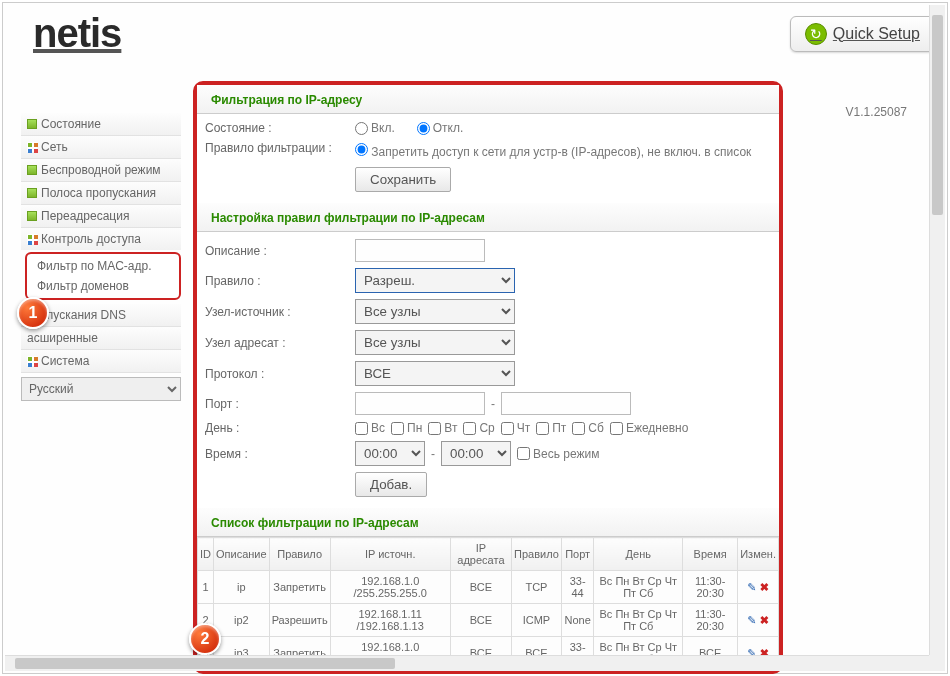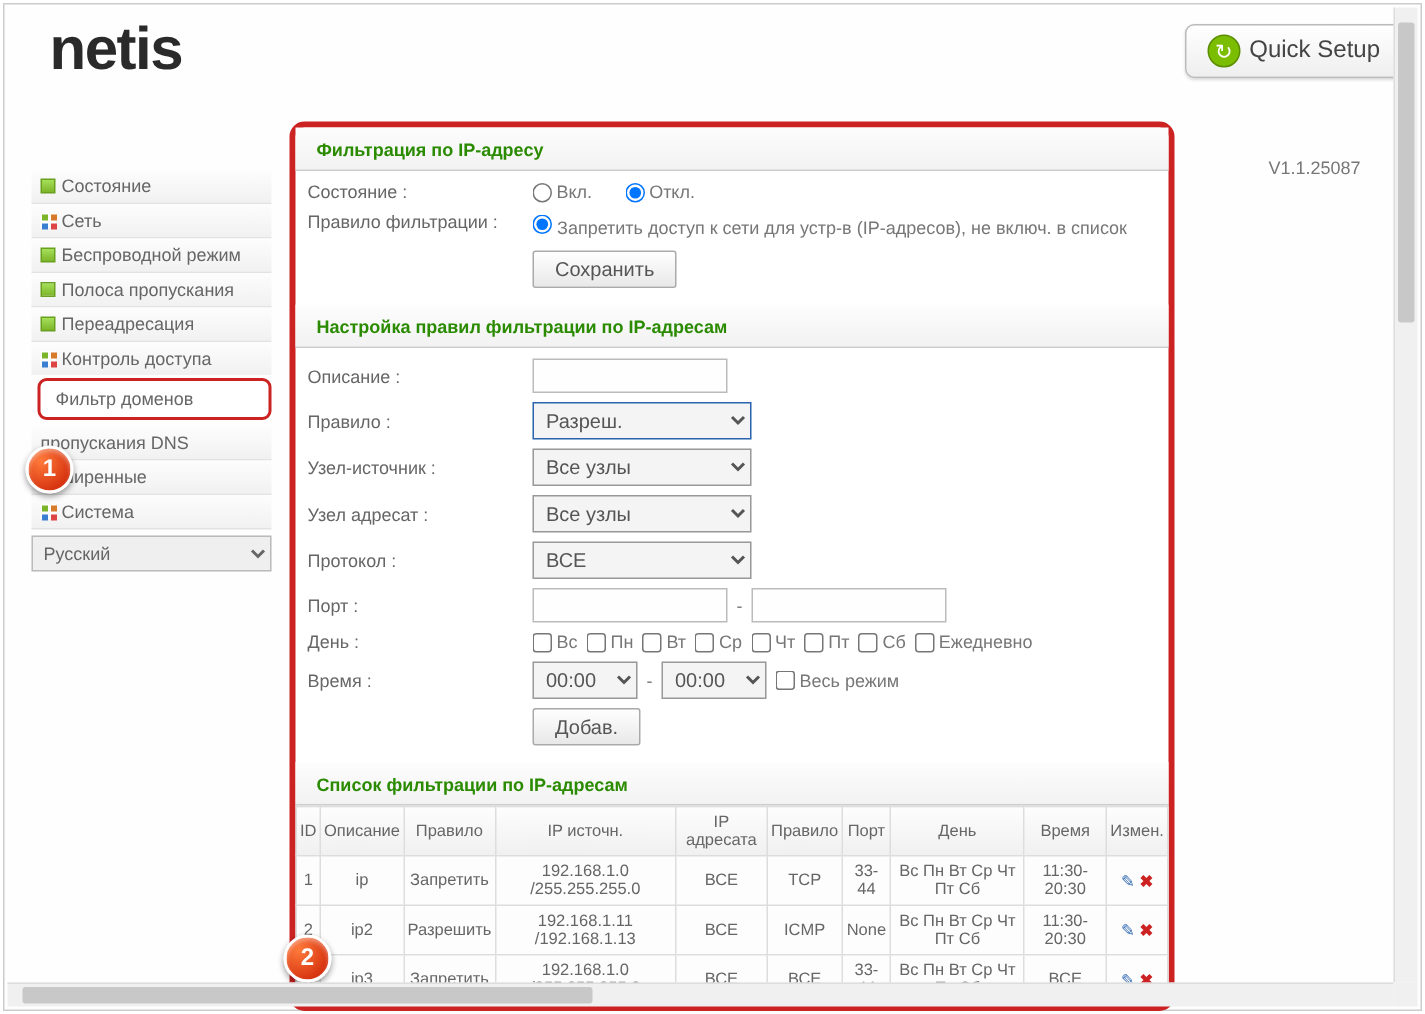--- a/index.html
+++ b/index.html
@@ -1,17 +1,17 @@
 <!DOCTYPE html>
 <html><head>
 <meta charset="utf-8">
 <style>
   * { box-sizing: border-box; margin: 0; padding: 0; }
   body { font-family: Arial, sans-serif; font-size: 12px; background: #fff; color: #555; width: 950px; height: 676px; position: relative; overflow: hidden; }
-  .outer { border: 1px solid #ccc; width: 946px; height: 672px; margin: 2px; position: relative; background: #fefefe; }
+  .outer { border: 1px solid #ccc; width: 946px; height: 672px; margin: 2px; position: relative; background: #fefefe; text-decoration: underline; }
   .topbar { display: flex; align-items: center; justify-content: space-between; padding: 8px 12px 4px 30px; }
   .logo { font-size: 40px; font-weight: bold; color: #2a2a2a; letter-spacing: -1px; font-family: "Trebuchet MS", Arial; }
   .quick-setup { display: inline-flex; align-items: center; gap: 6px; background: linear-gradient(#fff,#eee); border: 1px solid #bbb; border-radius: 6px; padding: 6px 14px; font-size: 16px; color: #444; cursor: pointer; box-shadow: 0 1px 2px rgba(0,0,0,.15);}
   .quick-setup .ico { display:inline-flex; width:22px; height:22px; background:#7bbd00; border-radius:50%; color:#fff; align-items:center; justify-content:center; font-size:14px; border:1px solid #5a8d00;}
   .version { position:absolute; top:102px; right:40px; color:#777; font-size:12px; }
 
   .sidebar { position:absolute; left:18px; top:110px; width:160px; }
   .side-item { display:flex; align-items:center; gap:4px; padding:4px 6px; border-bottom:1px solid #e2e2e2; background:linear-gradient(#fdfdfd,#f1f1f1); cursor:pointer; color:#666; font-size:12px; }
   .side-item .sq { width:10px; height:10px; display:inline-block; border:1px solid transparent;}
   .sq.green { background:linear-gradient(#a6e05a,#7db52a); border-color:#6aa020; }
@@ -25,21 +25,21 @@
 
   .main { position:absolute; left:190px; top:78px; width:590px; border:4px solid #c22; border-radius:10px; background:#fff; padding:0; }
   .panel-head { color:#2a8a00; font-weight:bold; padding:8px 10px 6px 14px; border-bottom:1px solid #ccc; background:linear-gradient(#fdfdfd,#f2f2f2);}
   .panel-body { padding:4px 0 8px 0; }
   .row { display:flex; align-items:center; padding:3px 8px; }
   .row .lbl { width:150px; padding-right:8px; color:#666; }
   .row .ctl { flex:1; display:flex; align-items:center; gap:6px; flex-wrap:wrap; color:#777;}
   input[type=text].txt { border:1px solid #bbb; padding:3px 4px; width:130px; background:#fefefe;}
   .txt.sm { width:60px; }
   .btn { border:1px solid #aaa; background:linear-gradient(#fff,#e8e8e8); padding:4px 14px; cursor:pointer; color:#555; border-radius:2px;}
-  select.sel { border:1px solid #999; padding:3px 4px; width:146px; background:#f4f4f4; color:#555;}
+  select.sel { border:1px solid #999; padding:3px 4px; width:160px; background:#f4f4f4; color:#555;}
   label.opt { display:inline-flex; align-items:center; gap:3px; color:#777; }
   .radio-line { display:block; padding:2px 0; color:#777;}
 
   table.grid { width:100%; border-collapse:collapse; font-size:11px; }
   table.grid th, table.grid td { border:1px solid #ddd; padding:4px 2px; text-align:center; color:#666; background:#fdfdfd;}
   table.grid th { background:linear-gradient(#fdfdfd,#f0f0f0); font-weight:normal;}
   .edit-ico { color:#2a64b0; cursor:pointer;}
   .del-ico { color:#c22; cursor:pointer; font-weight:bold;}
 
   .badge { position:absolute; width:32px; height:32px; border-radius:50%; background:radial-gradient(circle at 30% 30%, #ff7a3a, #c81a00); color:#fff; display:flex; align-items:center; justify-content:center; font-weight:bold; font-size:16px; border:2px solid #fff; box-shadow:0 2px 4px rgba(0,0,0,.4), inset 0 2px 3px rgba(255,255,255,.4);}
@@ -81,20 +81,24 @@
       </div>
     <div class="side-item">
         <span class="sq green"></span>
         <span>Переадресация</span>
       </div>
     <div class="side-item" style="border-bottom:none;">
         <span class="sq four"></span>
         <span>Контроль доступа</span>
       </div>
     <div class="sub-box">
+      <div class="sub-item">
+          <span class="sq green"></span>
+          <span>Фильтр по MAC-адр.</span>
+        </div>
       <div class="sub-item">
           <span class="sq green"></span>
           <span>Фильтр доменов</span>
         </div>
     </div>
     <div class="side-item">
         <span>пропускания DNS</span>
       </div>
     <div class="side-item">
         <span>асширенные</span>

